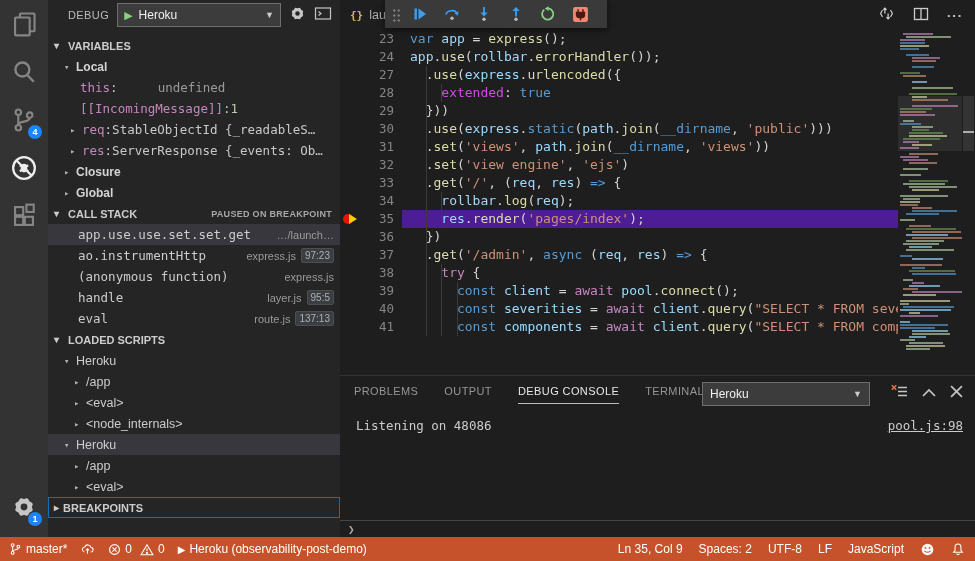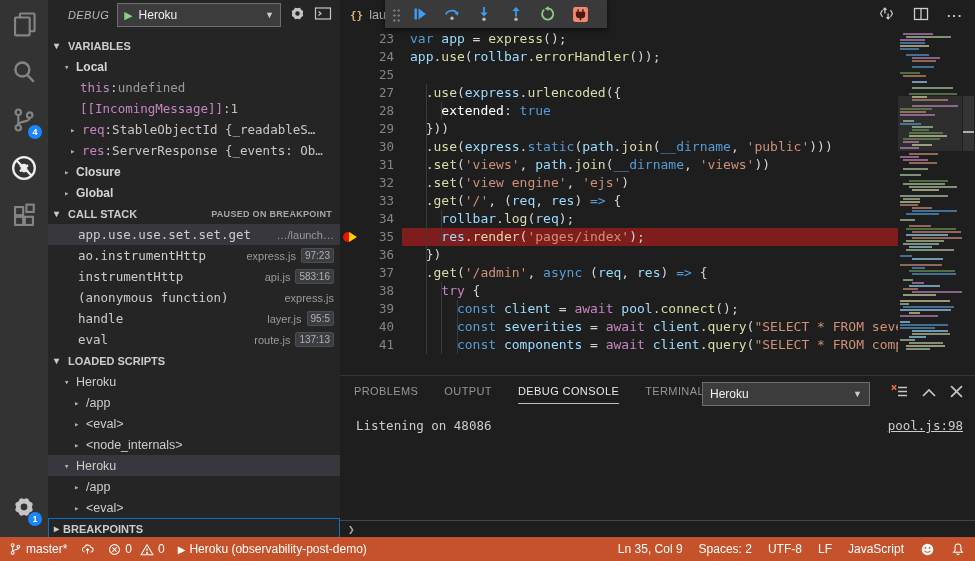--- a/index.html
+++ b/index.html
@@ -7,37 +7,37 @@
        font-family:"Liberation Sans",sans-serif;font-size:13px;color:#cccccc;}
   
   .activity{position:absolute;left:0;top:0;width:48px;height:537px;background:#333333;}
   .act-item{position:relative;width:48px;height:48px;display:flex;align-items:center;justify-content:center;}
   .act-badge{position:absolute;right:6px;bottom:5px;min-width:14px;height:14px;border-radius:8px;
              background:#1a85ff;color:#fff;font-size:9px;line-height:14px;text-align:center;font-weight:bold;}
   .act-bottom{position:absolute;bottom:6px;left:0;width:48px;height:48px;display:flex;align-items:center;justify-content:center;}
   
   .sidebar{position:absolute;left:48px;top:0;width:292px;height:537px;background:#252526;overflow:hidden;}
   .sb-header{height:30px;display:flex;align-items:center;padding:0 8px;gap:8px;}
-  .sb-title{font-size:11px;color:#bbbbbb;letter-spacing:.4px;font-style:italic;}
+  .sb-title{font-size:11px;color:#bbbbbb;letter-spacing:.4px;}
   .launch-combo{display:flex;align-items:center;height:22px;width:168px;background:#3c3c3c;
                 border:1px solid #6e6e6e;padding:0 6px;gap:6px;}
   .launch-play{color:#89d185;font-size:11px;}
   .launch-label{flex:1;color:#f0f0f0;font-size:12px;}
   .launch-caret{color:#cccccc;font-size:9px;}
   .sec-hdr{height:21px;display:flex;align-items:center;font-size:11px;font-weight:bold;color:#cccccc;
            padding-left:6px;gap:4px;}
   .sec-hdr .arrow{font-size:10px;color:#cccccc;width:10px;}
   .sec-status{margin-left:auto;margin-right:8px;font-size:9px;font-weight:bold;color:#a8a8a8;letter-spacing:.3px;}
   .tree-row{height:21px;display:flex;align-items:center;white-space:nowrap;overflow:hidden;
             font-family:"DejaVu Sans Mono",monospace;font-size:12.5px;color:#cccccc;}
   .tree-row.sel{background:#37373d;}
   .twisty{color:#b0b0b0;font-size:9px;width:12px;display:inline-block;flex:0 0 auto;}
   .scope-label{font-family:"Liberation Sans",sans-serif;font-weight:bold;font-size:12px;color:#d4d4d4;}
   .vname{color:#c586c0;}
-  .vval.und{color:#9a9a9a;}
+  .vval.und{color:#9a9a9a;margin-left:40px;}
   .vval.num{color:#b5cea8;}
   .vval.obj{color:#c8c8c8;}
   .frame-name{overflow:hidden;text-overflow:ellipsis;}
   .frame-right{margin-left:auto;padding-right:6px;display:flex;align-items:center;gap:5px;flex:0 0 auto;}
   .frame-file{font-family:"Liberation Sans",sans-serif;font-size:11px;color:#9b9b9b;}
   .frame-badge{font-family:"Liberation Sans",sans-serif;font-size:10px;color:#b0b0b0;background:#3a3d41;
                border:1px solid #4d4d52;border-radius:2px;padding:0 3px;line-height:13px;}
   .ls-label{font-family:"Liberation Sans",sans-serif;font-size:12.5px;color:#cccccc;}
   .bp-row{height:19px;display:flex;align-items:center;border:1px solid #0e70c0;font-size:11px;
           font-weight:bold;color:#cccccc;padding-left:5px;gap:4px;}
@@ -57,21 +57,21 @@
   .code-wrap{position:absolute;left:0;top:30px;width:635px;height:345px;padding-right:77px;box-sizing:border-box;overflow:hidden;}
   .code-line{display:flex;height:18px;line-height:18px;}
   .bpm{position:relative;width:20px;flex:0 0 auto;}
   .bp-dot{position:absolute;left:3px;top:4px;width:10px;height:10px;border-radius:50%;background:#e51400;}
   .bp-arrow{position:absolute;left:9px;top:4px;width:0;height:0;border-left:8px solid #ffcc00;
             border-top:5px solid transparent;border-bottom:5px solid transparent;}
   .ln{width:34px;flex:0 0 auto;text-align:right;padding-right:8px;color:#858585;
       font-family:"DejaVu Sans Mono",monospace;font-size:12.5px;}
   .src{flex:1;position:relative;font-family:"DejaVu Sans Mono",monospace;font-size:13px;white-space:pre;
        color:#d4d4d4;overflow:hidden;padding-left:8px;}
-  .code-line.cur .src{background:#7f1d1d;}
+  .code-line.cur .src{background:#4c1d95;}
   .guide{position:absolute;top:0;bottom:0;width:1px;background:#3b3b3b;}
   .minimap{position:absolute;right:13px;top:30px;width:64px;height:345px;background:#1e1e1e;overflow:hidden;}
   .mm-slider{position:absolute;left:0;top:66px;width:64px;height:55px;background:rgba(255,255,255,.07);}
   .mm-line{height:2px;margin-bottom:1px;}
   .scrollbar{position:absolute;right:0;top:30px;width:13px;height:345px;background:#1e1e1e;}
   .sb-slider{position:absolute;left:1px;top:66px;width:11px;height:55px;background:rgba(121,121,121,.25);}
   .ov-marker{position:absolute;left:1px;top:101px;width:11px;height:2px;background:#aeaeae;}
   
   .panel{position:absolute;left:340px;top:375px;width:635px;height:162px;background:#1e1e1e;border-top:1px solid #333333;box-sizing:border-box;}
   .panel-tabs{position:relative;height:36px;display:flex;align-items:center;padding-left:14px;gap:26px;}
@@ -245,27 +245,20 @@
           </span>
         </div>
         <div class="tree-row" style="padding-left: 30px;">
           <span class="frame-name">ao.instrumentHttp</span>
           <span class="frame-right">
             <span class="frame-file">express.js</span>
             <span class="frame-badge">97:23</span>
           </span>
         </div>
         <div class="tree-row" style="padding-left: 30px;">
-          <span class="frame-name">instrumentHttp</span>
-          <span class="frame-right">
-            <span class="frame-file">api.js</span>
-            <span class="frame-badge">583:16</span>
-          </span>
-        </div>
-        <div class="tree-row" style="padding-left: 30px;">
           <span class="frame-name">(anonymous function)</span>
           <span class="frame-right">
             <span class="frame-file">express.js</span>
           </span>
         </div>
         <div class="tree-row" style="padding-left: 30px;">
           <span class="frame-name">handle</span>
           <span class="frame-right">
             <span class="frame-file">layer.js</span>
             <span class="frame-badge">95:5</span>
@@ -404,32 +397,27 @@
           <span class="ln">23</span>
           <span class="src"><span style="color: rgb(86, 156, 214);">var</span><span style="color: rgb(212, 212, 212);"> </span><span style="color: rgb(156, 220, 254);">app</span><span style="color: rgb(212, 212, 212);"> = </span><span style="color: rgb(220, 220, 170);">express</span><span style="color: rgb(212, 212, 212);">();</span></span>
         </div>
         <div class="code-line">
           <span class="bpm"></span>
           <span class="ln">24</span>
           <span class="src"><span style="color: rgb(156, 220, 254);">app</span><span style="color: rgb(212, 212, 212);">.</span><span style="color: rgb(220, 220, 170);">use</span><span style="color: rgb(212, 212, 212);">(</span><span style="color: rgb(156, 220, 254);">rollbar</span><span style="color: rgb(212, 212, 212);">.</span><span style="color: rgb(220, 220, 170);">errorHandler</span><span style="color: rgb(212, 212, 212);">());</span></span>
         </div>
         <div class="code-line">
           <span class="bpm"></span>
-          <span class="ln">25</span>
-          <span class="src"></span>
-        </div>
-        <div class="code-line">
-          <span class="bpm"></span>
           <span class="ln">27</span>
           <span class="src"><span class="guide" style="left: 23.6px;"></span><span style="color: rgb(212, 212, 212);">  .</span><span style="color: rgb(220, 220, 170);">use</span><span style="color: rgb(212, 212, 212);">(</span><span style="color: rgb(156, 220, 254);">express</span><span style="color: rgb(212, 212, 212);">.</span><span style="color: rgb(220, 220, 170);">urlencoded</span><span style="color: rgb(212, 212, 212);">({</span></span>
         </div>
         <div class="code-line">
           <span class="bpm"></span>
           <span class="ln">28</span>
-          <span class="src"><span class="guide" style="left: 39.2px;"></span><span class="guide" style="left: 23.6px;"></span><span style="color: rgb(212, 212, 212);">    </span><span style="color: #ffffff;">extended</span><span style="color: rgb(212, 212, 212);">: </span><span style="color: rgb(86, 156, 214);">true</span></span>
+          <span class="src"><span class="guide" style="left: 39.2px;"></span><span class="guide" style="left: 23.6px;"></span><span style="color: rgb(212, 212, 212);">    </span><span style="color: #d946ef;">extended</span><span style="color: rgb(212, 212, 212);">: </span><span style="color: rgb(86, 156, 214);">true</span></span>
         </div>
         <div class="code-line">
           <span class="bpm"></span>
           <span class="ln">29</span>
           <span class="src"><span class="guide" style="left: 23.6px;"></span><span style="color: rgb(212, 212, 212);">  }))</span></span>
         </div>
         <div class="code-line">
           <span class="bpm"></span>
           <span class="ln">30</span>
           <span class="src"><span class="guide" style="left: 23.6px;"></span><span style="color: rgb(212, 212, 212);">  .</span><span style="color: rgb(220, 220, 170);">use</span><span style="color: rgb(212, 212, 212);">(</span><span style="color: rgb(156, 220, 254);">express</span><span style="color: rgb(212, 212, 212);">.</span><span style="color: rgb(86, 156, 214);">static</span><span style="color: rgb(212, 212, 212);">(</span><span style="color: rgb(156, 220, 254);">path</span><span style="color: rgb(212, 212, 212);">.</span><span style="color: rgb(220, 220, 170);">join</span><span style="color: rgb(212, 212, 212);">(</span><span style="color: rgb(86, 156, 214);">__dirname</span><span style="color: rgb(212, 212, 212);">, </span><span style="color: rgb(206, 145, 120);">'public'</span><span style="color: rgb(212, 212, 212);">)))</span></span>

